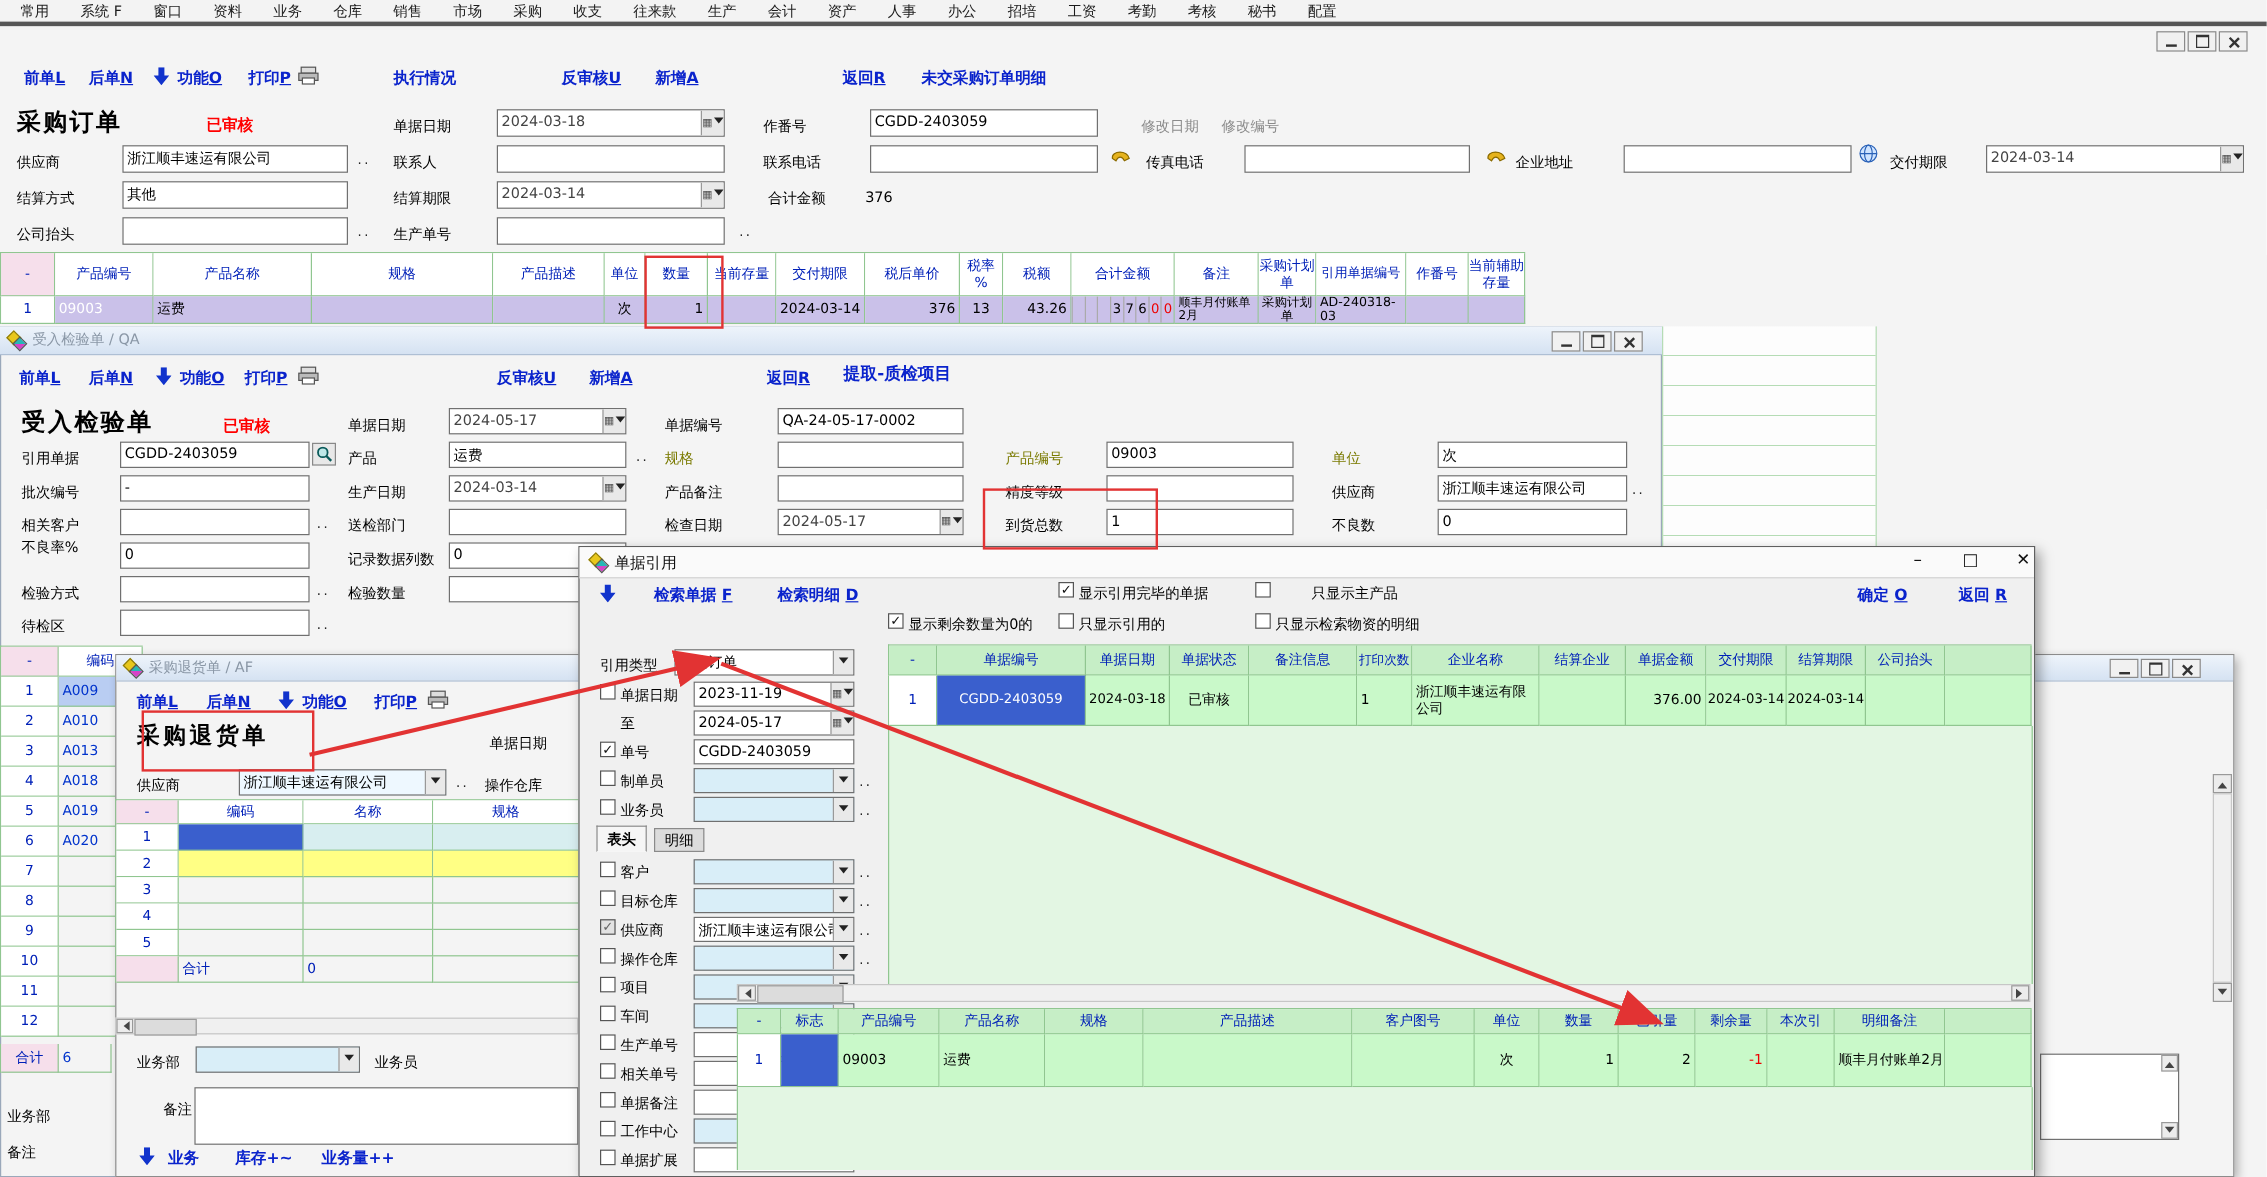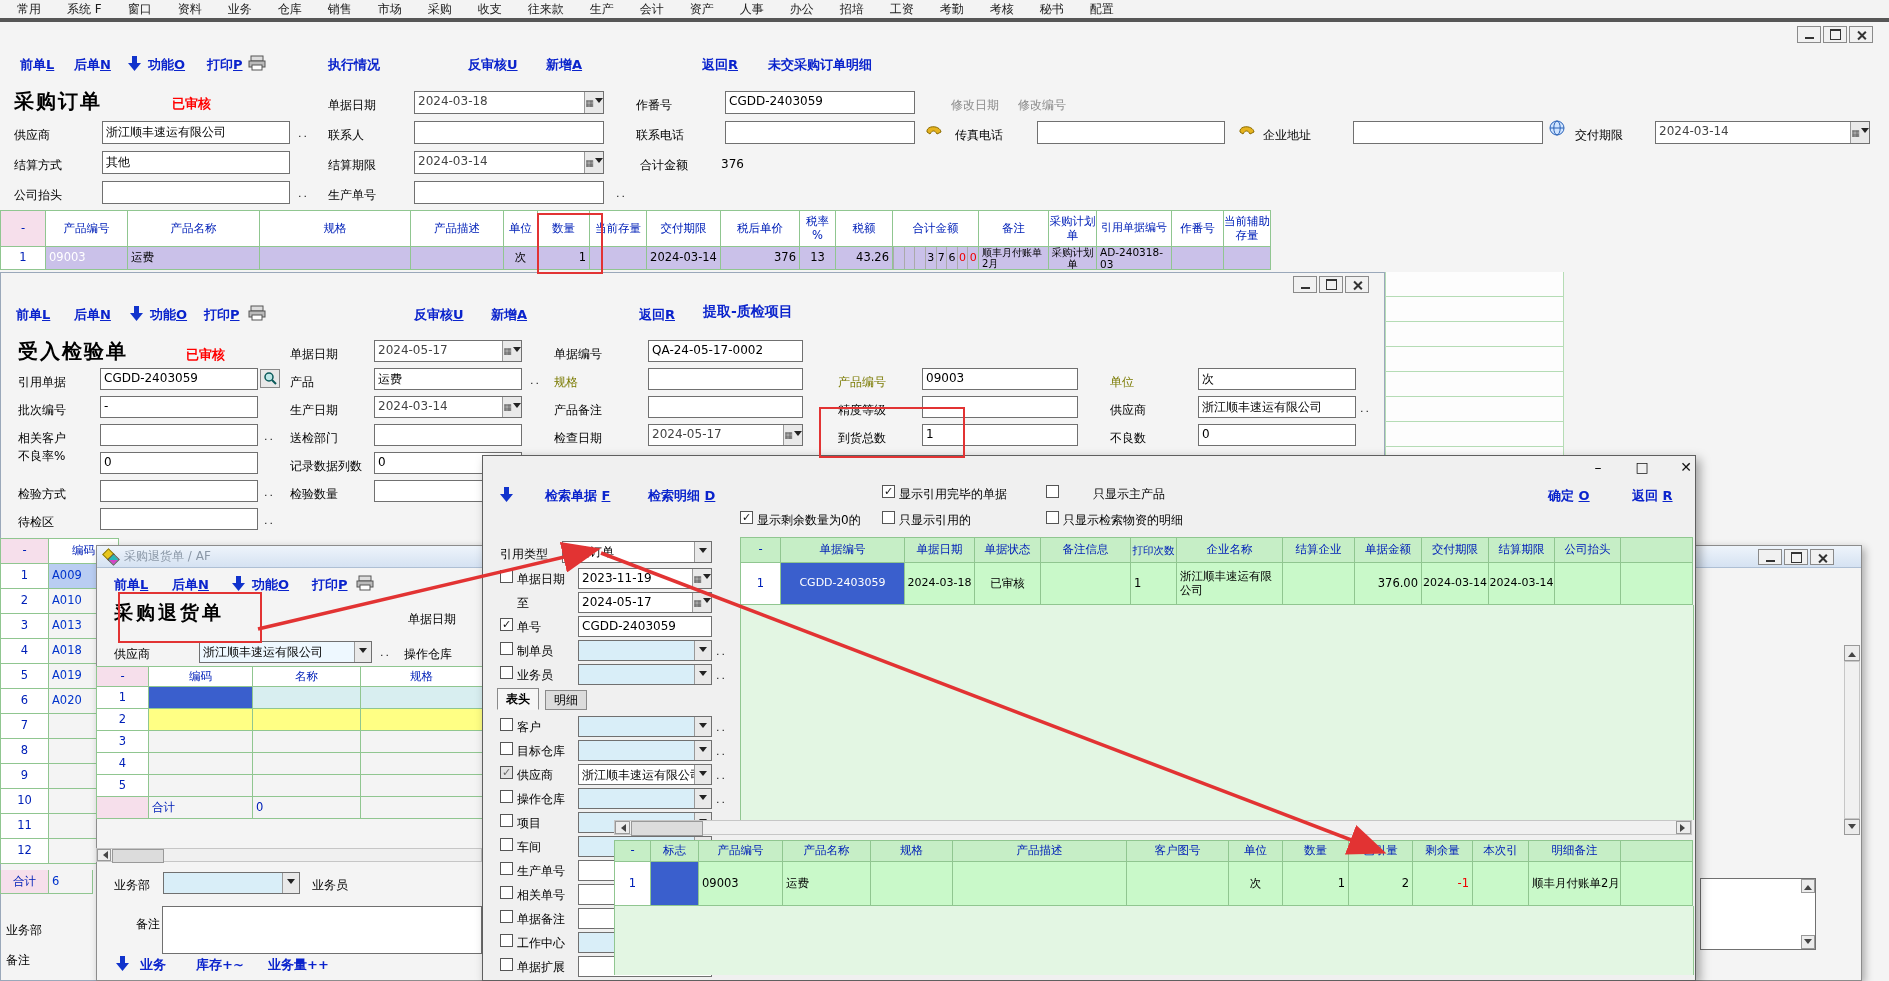--- a/index.html
+++ b/index.html
@@ -238,20 +238,27 @@
     <div class="fc lav l" style="width:70px;font-size:10px">顺丰月付账单2月</div>
     <div class="fc lav" style="width:48px;font-size:10.5px">采购计划单</div>
     <div class="fc lav l" style="width:75px;font-size:10.5px">AD-240318-03</div>
     <div class="fc lav" style="width:52px"></div>
     <div class="fc lav" style="width:47px"></div>
   </div>
 
   <div class="greenlines" style="left:1385px;top:272px;width:177px;height:273px"></div>
 
   <div class="winbg" style="left:0;top:272px;width:1385px;height:709px;border:1px solid #9aa8ba;box-sizing:border-box"></div>
+  <div class="titlebar" style="left:0;top:272px;width:1385px">
+    <span class="dico">
+        <i class="d1"></i>
+        <i class="d2"></i>
+      </span>
+    <span>受入检验单 / QA</span>
+  </div>
   <div class="wbtn" style="left:1293px;top:276px">
       <span class="ic-min"></span>
     </div>
   <div class="wbtn" style="left:1319px;top:276px">
       <span class="ic-max"></span>
     </div>
   <div class="wbtn" style="left:1345px;top:276px">
       <span class="ic-x"></span>
     </div>
 
@@ -513,20 +520,27 @@
     </div>
   <div class="inp" style="left:1700px;top:878px;width:116px;height:72px"></div>
   <div class="sbtn" style="left:1801px;top:879px;width:14px;height:14px">
       <span class="t-u"></span>
     </div>
   <div class="sbtn" style="left:1801px;top:935px;width:14px;height:14px">
       <span class="t-d"></span>
     </div>
 
   <div class="winbg" style="left:482px;top:455px;width:1214px;height:526px;background:#f0f0f0;border:1px solid #5f5f5f;box-sizing:border-box;box-shadow:4px 4px 10px rgba(0,0,0,.35)"></div>
+  <div class="dlgbar" style="left:483px;top:456px;width:1212px;height:26px">
+    <span class="dico">
+        <i class="d1"></i>
+        <i class="d2"></i>
+      </span>
+    <span>单据引用</span>
+  </div>
   <span class="dlgbtn" style="left:1588px;top:459px">–</span>
   <span class="dlgbtn" style="left:1632px;top:459px">□</span>
   <span class="dlgbtn" style="left:1676px;top:459px">✕</span>
 
   <svg class="a" style="left:500px;top:487px" width="13" height="15">
       <path d="M4 0 h5 v7 h4 l-6.5 8 L0 7 h4 z" fill="#1133cc"></path>
     </svg>
   <span class="link" style="left:545px;top:487px"><span>检索单据</span> <u>F</u></span>
   <span class="link" style="left:648px;top:487px"><span>检索明细</span> <u>D</u></span>
   <span class="link" style="left:1548px;top:487px"><span>确定</span> <u>O</u></span>

